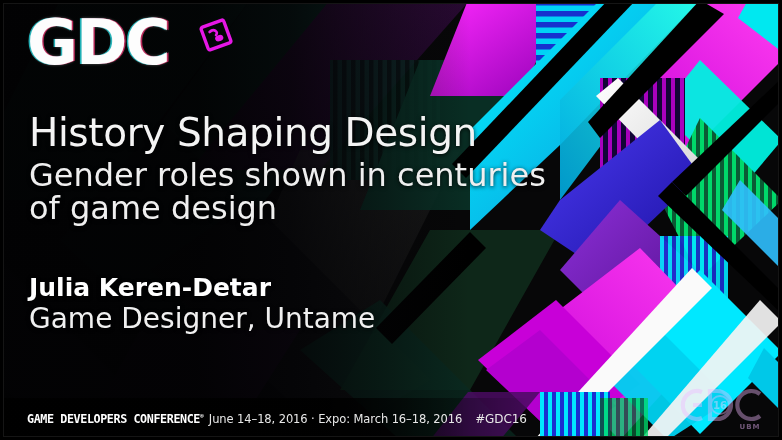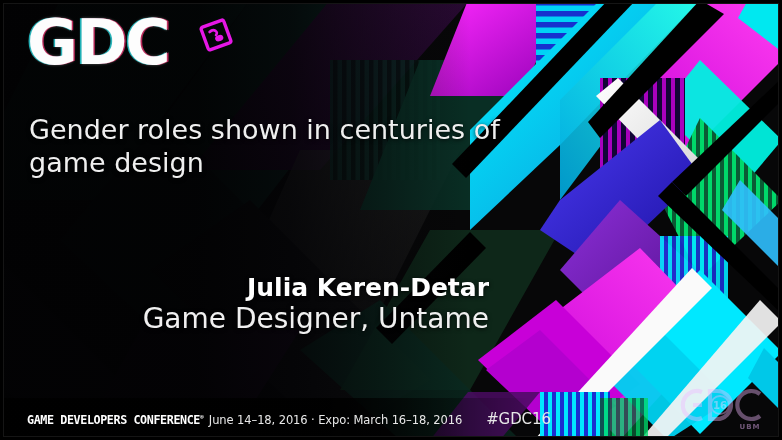--- a/index.html
+++ b/index.html
@@ -38,42 +38,42 @@
   #gdc-wordmark .ab-c{position:absolute;left:-1.6px;top:0;color:#12e0e8;opacity:.75;z-index:1;}
   #gdc-wordmark .ab-m{position:absolute;left:1.6px;top:0;color:#ff1f6a;opacity:.70;z-index:1;}
   #gdc-wordmark .main{position:relative;z-index:3;color:#fdfdfd;
      text-shadow:0 0 3px rgba(255,255,255,.35);}
   #gdc-badge{position:absolute;left:172px;top:8px;width:34px;height:34px;}
 
   
   #title-block{position:absolute;left:29px;top:110px;width:520px;}
   #slide-title{font-size:39px;font-weight:400;color:#f4f4f4;letter-spacing:-0.4px;
      line-height:46px;margin:0;text-shadow:0 1px 4px rgba(0,0,0,.85);}
-  #slide-subtitle{font-size:27px;font-weight:400;color:#efefef;line-height:33px;
+  #slide-subtitle{font-size:32px;font-weight:400;color:#efefef;line-height:33px;
      margin:3px 0 0 0;text-shadow:0 1px 4px rgba(0,0,0,.85);}
 
-  #speaker-block{position:absolute;left:29px;top:272px;width:460px;text-align:right;}
+  #speaker-block{position:absolute;left:29px;top:272px;width:460px;}
   #speaker-name{font-size:25px;font-weight:700;color:#ffffff;line-height:31px;margin:0;
      text-shadow:0 1px 4px rgba(0,0,0,.85);}
   #speaker-role{font-size:28px;font-weight:400;color:#f0f0f0;line-height:29px;margin:1px 0 0 0;
      text-shadow:0 1px 4px rgba(0,0,0,.85);}
 
   
   #footer-bar{position:absolute;left:0;right:0;bottom:0;height:42px;z-index:30;
      display:flex;align-items:center;}
   #footer-scrim{position:absolute;left:0;top:0;width:530px;height:42px;
      background:linear-gradient(to right,rgba(0,0,0,.97) 0%,rgba(0,0,0,.95) 62%,rgba(0,0,0,.0) 100%);}
   #footer-inner{position:relative;z-index:3;display:flex;align-items:baseline;
      padding-left:27px;gap:9px;white-space:nowrap;}
   #footer-brand{font-family:"DejaVu Sans Mono","Liberation Mono",monospace;
      font-size:11.5px;font-weight:700;letter-spacing:-0.4px;color:#ffffff;
      transform:scaleX(1.02);transform-origin:left;}
   #footer-brand sup{font-size:6px;vertical-align:super;}
   #footer-dates{font-size:11.5px;color:#e8e8e8;letter-spacing:-0.1px;}
-  #footer-hash{font-size:15px;color:#e8e8e8;letter-spacing:-0.1px;margin-left:15px;}
+  #footer-hash{font-size:12px;color:#e8e8e8;letter-spacing:-0.1px;margin-left:4px;}
 
   
   #gdc-watermark{position:absolute;right:14px;bottom:6px;width:96px;height:58px;z-index:25;
      opacity:.45;}
 </style>
 </head>
 <body>
 
 <div id="slide">
 
@@ -228,20 +228,21 @@
       <svg id="gdc-badge" viewBox="0 0 34 34">
         <g transform="rotate(-20 17 17)">
           <rect x="5" y="5" width="24" height="24" rx="2" fill="none" stroke="#e617e6" stroke-width="3.4"></rect>
           <path d="M12 12 q4 -2 6 1 q1.6 2.6 -1 4" fill="none" stroke="#e617e6" stroke-width="2.6" stroke-linecap="round"></path>
           <ellipse cx="19" cy="21" rx="4.2" ry="3.1" fill="#e617e6"></ellipse>
         </g>
       </svg>
     </div>
 
     <div id="title-block">
+      <h1 id="slide-title">History Shaping Design</h1>
       <h2 id="slide-subtitle">Gender roles shown in centuries of game design</h2>
     </div>
 
     <div id="speaker-block">
       <p id="speaker-name">Julia Keren-Detar</p>
       <p id="speaker-role">Game Designer, Untame</p>
     </div>
 
   </div>
 

